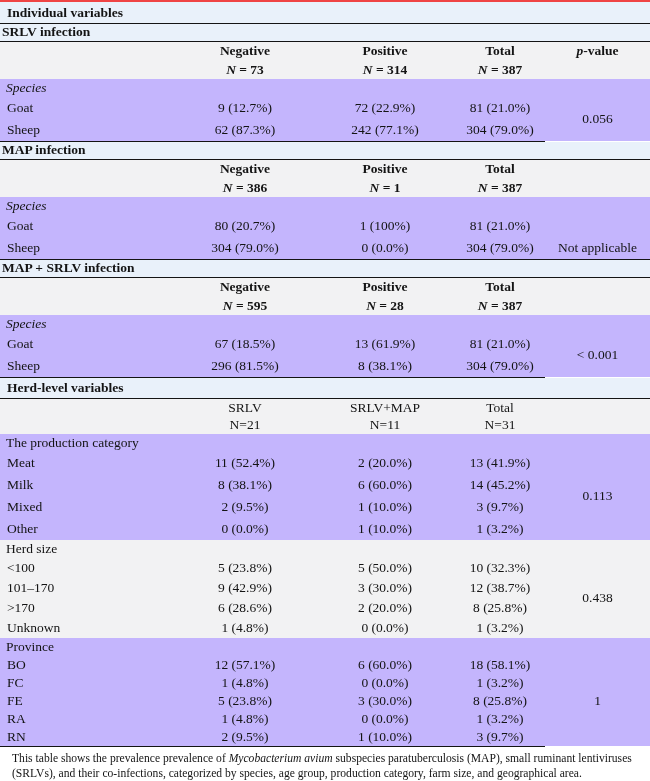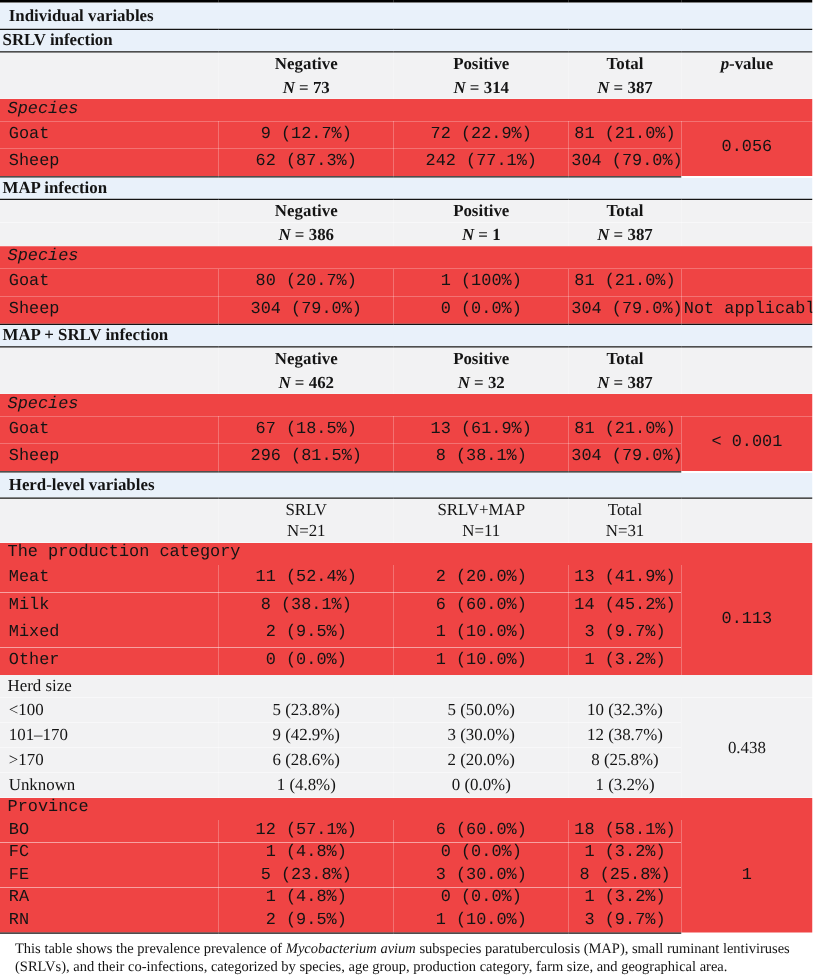--- a/index.html
+++ b/index.html
@@ -3,33 +3,33 @@
 <meta charset="utf-8">
 <style>
   html,body { margin:0; padding:0; }
   body {
     width:650px; height:781px; overflow:hidden;
     background:#ffffff; color:#141414;
     font-family:"Liberation Serif", serif;
   }
   table.prev {
     width:650px; border-collapse:collapse; table-layout:fixed;
-    font-size:13.5px; border-top:2px solid #000000;
+    font-size:13.5px; border-top:2px solid #ef4444;
   }
   td { padding:0 2px; vertical-align:middle; line-height:1.12; white-space:nowrap; overflow:hidden; }
   .b { font-weight:bold; }
   .i { font-style:italic; }
   .c { text-align:center; }
   .lbl { padding-left:7px; }
   .glbl { padding-left:6px; }
   .nfirst::first-letter { font-style:italic; }   
   .pfirst::first-letter { font-style:italic; }   
   .blue  { background:#e9f1fa; }
   .light { background:#f2f2f3;padding-left:24px; }
-  .gray  { background:#ef4444;font-family:Liberation Mono, monospace; }
+  .gray  { background:#c4b5fd; }
   .rule td { border-bottom:1.5px solid #141414; }
   .sec-title { text-align:left; padding-right:134px; }
   .r-top  { height:22px; }
   .r-sec  { height:18px; }
   .r-ch   { height:19px; }
   .r-n    { height:19px; }
   .r-g    { height:18px; }
   .r-d    { height:22px; }
   .r-hh   { height:21px; }
   .r-hch  { height:18px; }
@@ -132,22 +132,22 @@
 </tr>
 <tr class="light r-ch">
   <td></td>
   <td class="b c">Negative</td>
   <td class="b c">Positive</td>
   <td class="b c">Total</td>
   <td></td>
 </tr>
 <tr class="light r-n">
   <td></td>
-  <td class="b c nfirst">N = 462</td>
-  <td class="b c nfirst">N = 32</td>
+  <td class="b c nfirst">N = 595</td>
+  <td class="b c nfirst">N = 28</td>
   <td class="b c nfirst">N = 387</td>
   <td></td>
 </tr>
 <tr class="gray r-g">
   <td colspan="5" class="i glbl">Species</td>
 </tr>
 <tr class="gray r-d">
   <td class="lbl">Goat</td>
   <td class="c">67 (18.5%)</td>
   <td class="c">13 (61.9%)</td>

